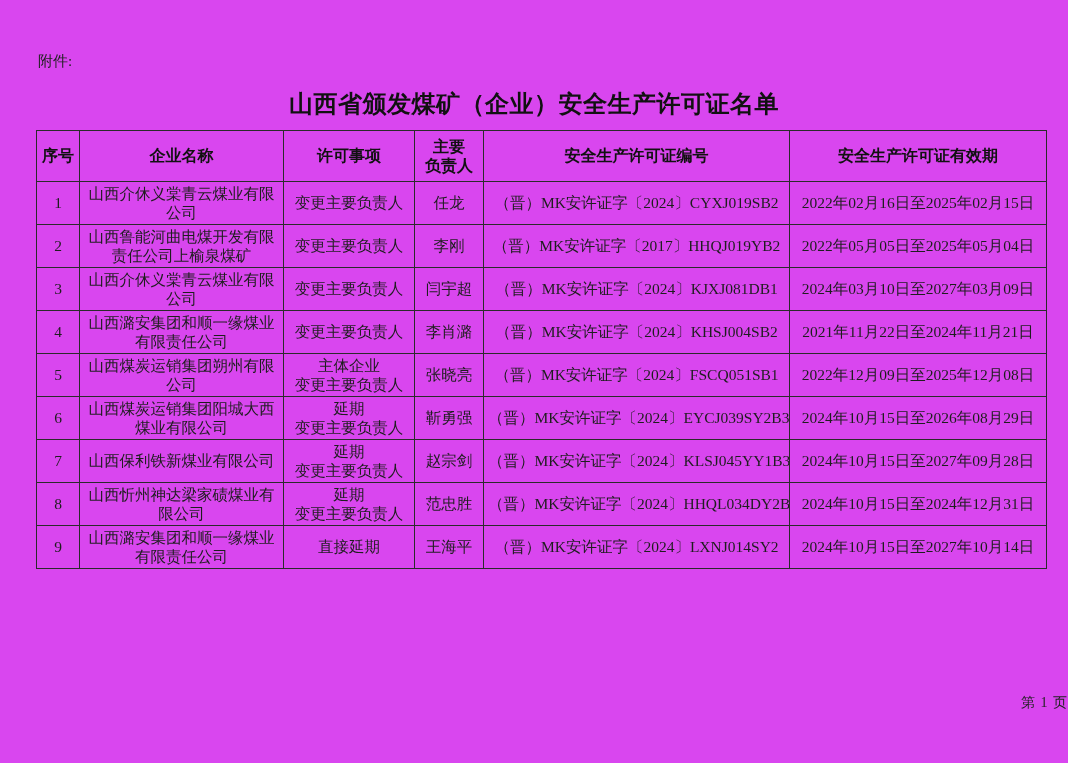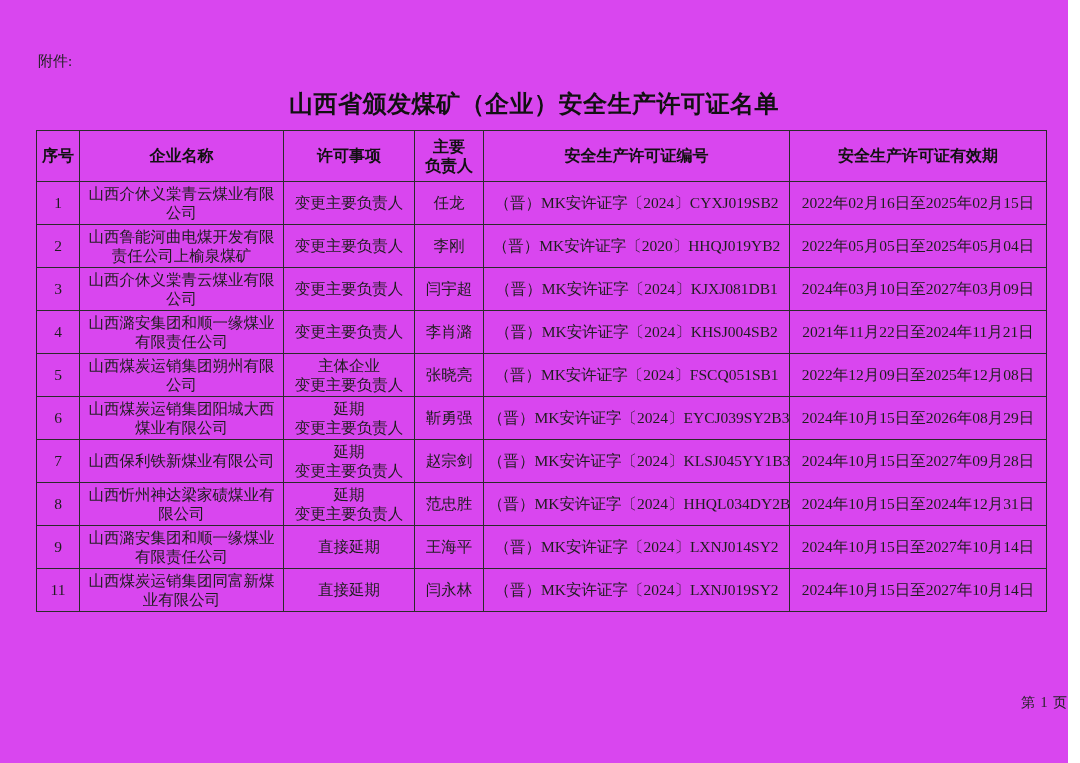--- a/index.html
+++ b/index.html
@@ -125,21 +125,21 @@
       <td class="cell-item">变更主要负责人</td>
       <td class="cell-person">任龙</td>
       <td class="cell-cert">（晋）MK安许证字〔2024〕CYXJ019SB2</td>
       <td class="cell-validity">2022年02月16日至2025年02月15日</td>
     </tr>
         <tr>
       <td class="cell-no">2</td>
       <td class="cell-company">山西鲁能河曲电煤开发有限责任公司上榆泉煤矿</td>
       <td class="cell-item">变更主要负责人</td>
       <td class="cell-person">李刚</td>
-      <td class="cell-cert">（晋）MK安许证字〔2020〕HHQJ019YB2</td>
+      <td class="cell-cert">（晋）MK安许证字〔2017〕HHQJ019YB2</td>
       <td class="cell-validity">2022年05月05日至2025年05月04日</td>
     </tr>
         <tr>
       <td class="cell-no">3</td>
       <td class="cell-company">山西介休义棠青云煤业有限公司</td>
       <td class="cell-item">变更主要负责人</td>
       <td class="cell-person">闫宇超</td>
       <td class="cell-cert">（晋）MK安许证字〔2024〕KJXJ081DB1</td>
       <td class="cell-validity">2024年03月10日至2027年03月09日</td>
     </tr>
@@ -188,26 +188,18 @@
       <td class="cell-validity">2024年10月15日至2024年12月31日</td>
     </tr>
         <tr>
       <td class="cell-no">9</td>
       <td class="cell-company">山西潞安集团和顺一缘煤业有限责任公司</td>
       <td class="cell-item">直接延期</td>
       <td class="cell-person">王海平</td>
       <td class="cell-cert">（晋）MK安许证字〔2024〕LXNJ014SY2</td>
       <td class="cell-validity">2024年10月15日至2027年10月14日</td>
     </tr>
-        <tr>
-      <td class="cell-no">11</td>
-      <td class="cell-company">山西煤炭运销集团同富新煤业有限公司</td>
-      <td class="cell-item">直接延期</td>
-      <td class="cell-person">闫永林</td>
-      <td class="cell-cert">（晋）MK安许证字〔2024〕LXNJ019SY2</td>
-      <td class="cell-validity">2024年10月15日至2027年10月14日</td>
-    </tr>
       </tbody>
   </table>
 
   <div class="page-footer">第 1 页</div>
 
 </div>
 
 </body></html>

